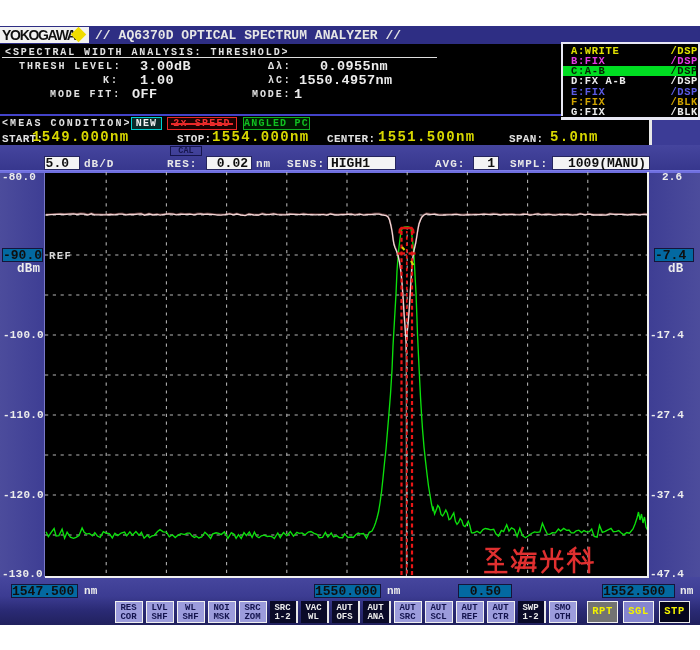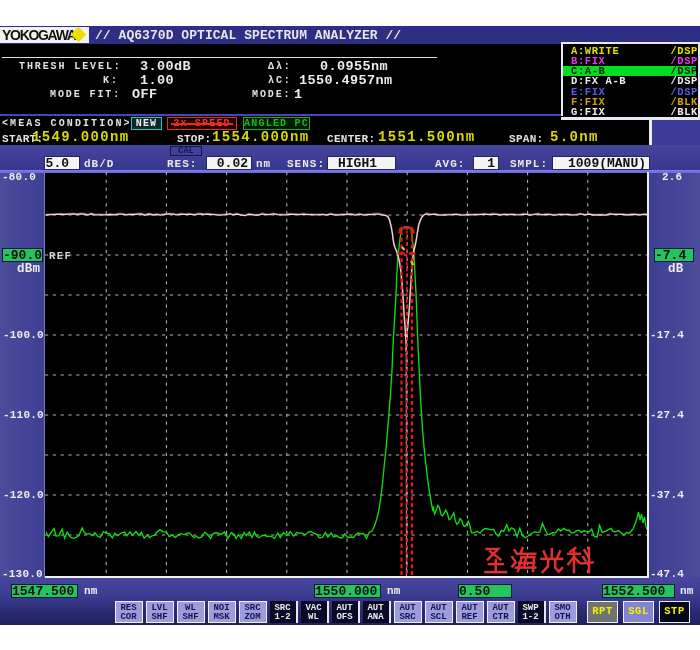--- a/index.html
+++ b/index.html
@@ -31,22 +31,22 @@
 #row3black{left:0;top:90px;width:651px;height:29px;background:#000}
 #r3line{left:0;top:143.5px;width:700px;height:2.5px;background:#7d7de8}
 .wbox{position:absolute;background:#f4f4f4;color:#101010;height:14px;font-size:13px;
   line-height:13.5px;border:1px solid #26265e}
 .r3lbl{position:absolute;color:#e8e8e8;font-size:11px;letter-spacing:1px}
 
 #lsb{left:0;top:146px;width:45px;height:405px;background:linear-gradient(90deg,#4c4c9c,#3e3e94);border-right:1px solid #7a7ac8}
 #rsb{left:649px;top:146px;width:51px;height:405px;background:linear-gradient(90deg,#3e3e94,#4c4c9c)}
 #footer{left:0;top:551px;width:700px;height:48px;background:linear-gradient(180deg,#46469e 0%,#3c3c92 40%,#2a2a74 70%,#21215e 100%)}
 .axl{position:absolute;color:#ececec;font-size:11px;letter-spacing:0.2px}
-.axbox{position:absolute;background:#22c55e;color:#101010;font-size:13px;line-height:13px;
-  border:1px solid #15153a;height:14px;text-align:left;padding-right:10px}
+.axbox{position:absolute;background:#0369a1;color:#101010;font-size:13px;line-height:13px;
+  border:1px solid #15153a;height:14px;text-align:right;padding-right:10px}
 
 .btn{position:absolute;top:575px;width:28px;height:21.5px;font-size:9px;line-height:9px;
   text-align:center;letter-spacing:0px;padding-top:2px}
 .lav{background:#9c9cdc;color:#14144e;border:1.5px solid #f0f0f0}
 .drk{background:#0a0a28;color:#ececec;border-right:2px solid #e8e8e8;padding-top:2.5px}
 .big{position:absolute;top:575px;width:31px;height:21.5px;font-size:10.5px;line-height:19px;
   text-align:center;letter-spacing:0.5px}
 </style></head>
 <body>
 <div id="scr">
@@ -54,20 +54,21 @@
  <div class="a" id="tbar">
    <div class="a" id="ylogo">YOKOGAWA</div>
    <div class="a" id="ydia"></div>
    <div class="a" id="ttitle">// AQ6370D OPTICAL SPECTRUM ANALYZER //</div>
  </div>
 
 <style>
 .yv{color:#d8d800;font-size:14px;letter-spacing:1.35px;line-height:14px}
 </style>
 <div class="a" id="footer"></div>
+ <div class="a lbl" style="left:5px;top:21px">&lt;SPECTRAL&nbsp;WIDTH&nbsp;ANALYSIS:&nbsp;THRESHOLD&gt;</div>
  <div class="a" id="uline"></div>
  <div class="a lbl" style="left:19px;top:35px">THRESH&nbsp;LEVEL:</div>
  <div class="a val" style="left:140px;top:33px">3.00dB</div>
  <div class="a lbl" style="left:103px;top:49px">K:</div>
  <div class="a val" style="left:140px;top:47px">1.00</div>
  <div class="a lbl" style="left:50px;top:63px">MODE&nbsp;FIT:</div>
  <div class="a val" style="left:132px;top:61px">OFF</div>
  <div class="a lbl" style="left:268px;top:35px">Δλ:</div>
  <div class="a val" style="left:320px;top:33px">0.0955nm</div>
  <div class="a lbl" style="left:268px;top:49px">λC:</div>
@@ -107,21 +108,21 @@
 
  <div class="a" id="row3"></div>
  <div class="a" id="r3line"></div>
  <div class="wbox" style="left:44px;top:130px;width:36px;text-align:right;padding-right:10px">5.0</div>
  <div class="r3lbl" style="left:84px;top:132px">dB/D</div>
  <div class="a" style="left:170px;top:119.5px;width:32px;height:10px;border:1px solid #16164e;color:#16164e;font-size:8.5px;line-height:8px;text-align:center">CAL</div>
  <div class="r3lbl" style="left:167px;top:132px">RES:</div>
  <div class="wbox" style="left:206px;top:130px;width:46px;text-align:right;padding-right:3px">0.02</div>
  <div class="r3lbl" style="left:256px;top:132px">nm</div>
  <div class="r3lbl" style="left:287px;top:132px">SENS:</div>
- <div class="wbox" style="left:327px;top:130px;width:69px;text-align:left;padding-left:10px">HIGH1</div>
+ <div class="wbox" style="left:327px;top:130px;width:69px;text-align:left;padding-left:3px">HIGH1</div>
  <div class="r3lbl" style="left:435px;top:132px">AVG:</div>
  <div class="wbox" style="left:473px;top:130px;width:26px;text-align:right;padding-right:3px">1</div>
  <div class="r3lbl" style="left:510px;top:132px">SMPL:</div>
  <div class="wbox" style="left:552px;top:130px;width:98px;text-align:right;padding-right:3px">1009(MANU)</div>
 
  <div class="a" id="lsb"></div>
  <div class="a" id="rsb"></div>
  <div class="a" style="left:0;top:145px;width:700px;height:2px;background:#6f6fe0"></div>
  <svg class="a" style="left:45px;top:146px" width="604" height="405" viewBox="0 0 604 405">
   <style>

